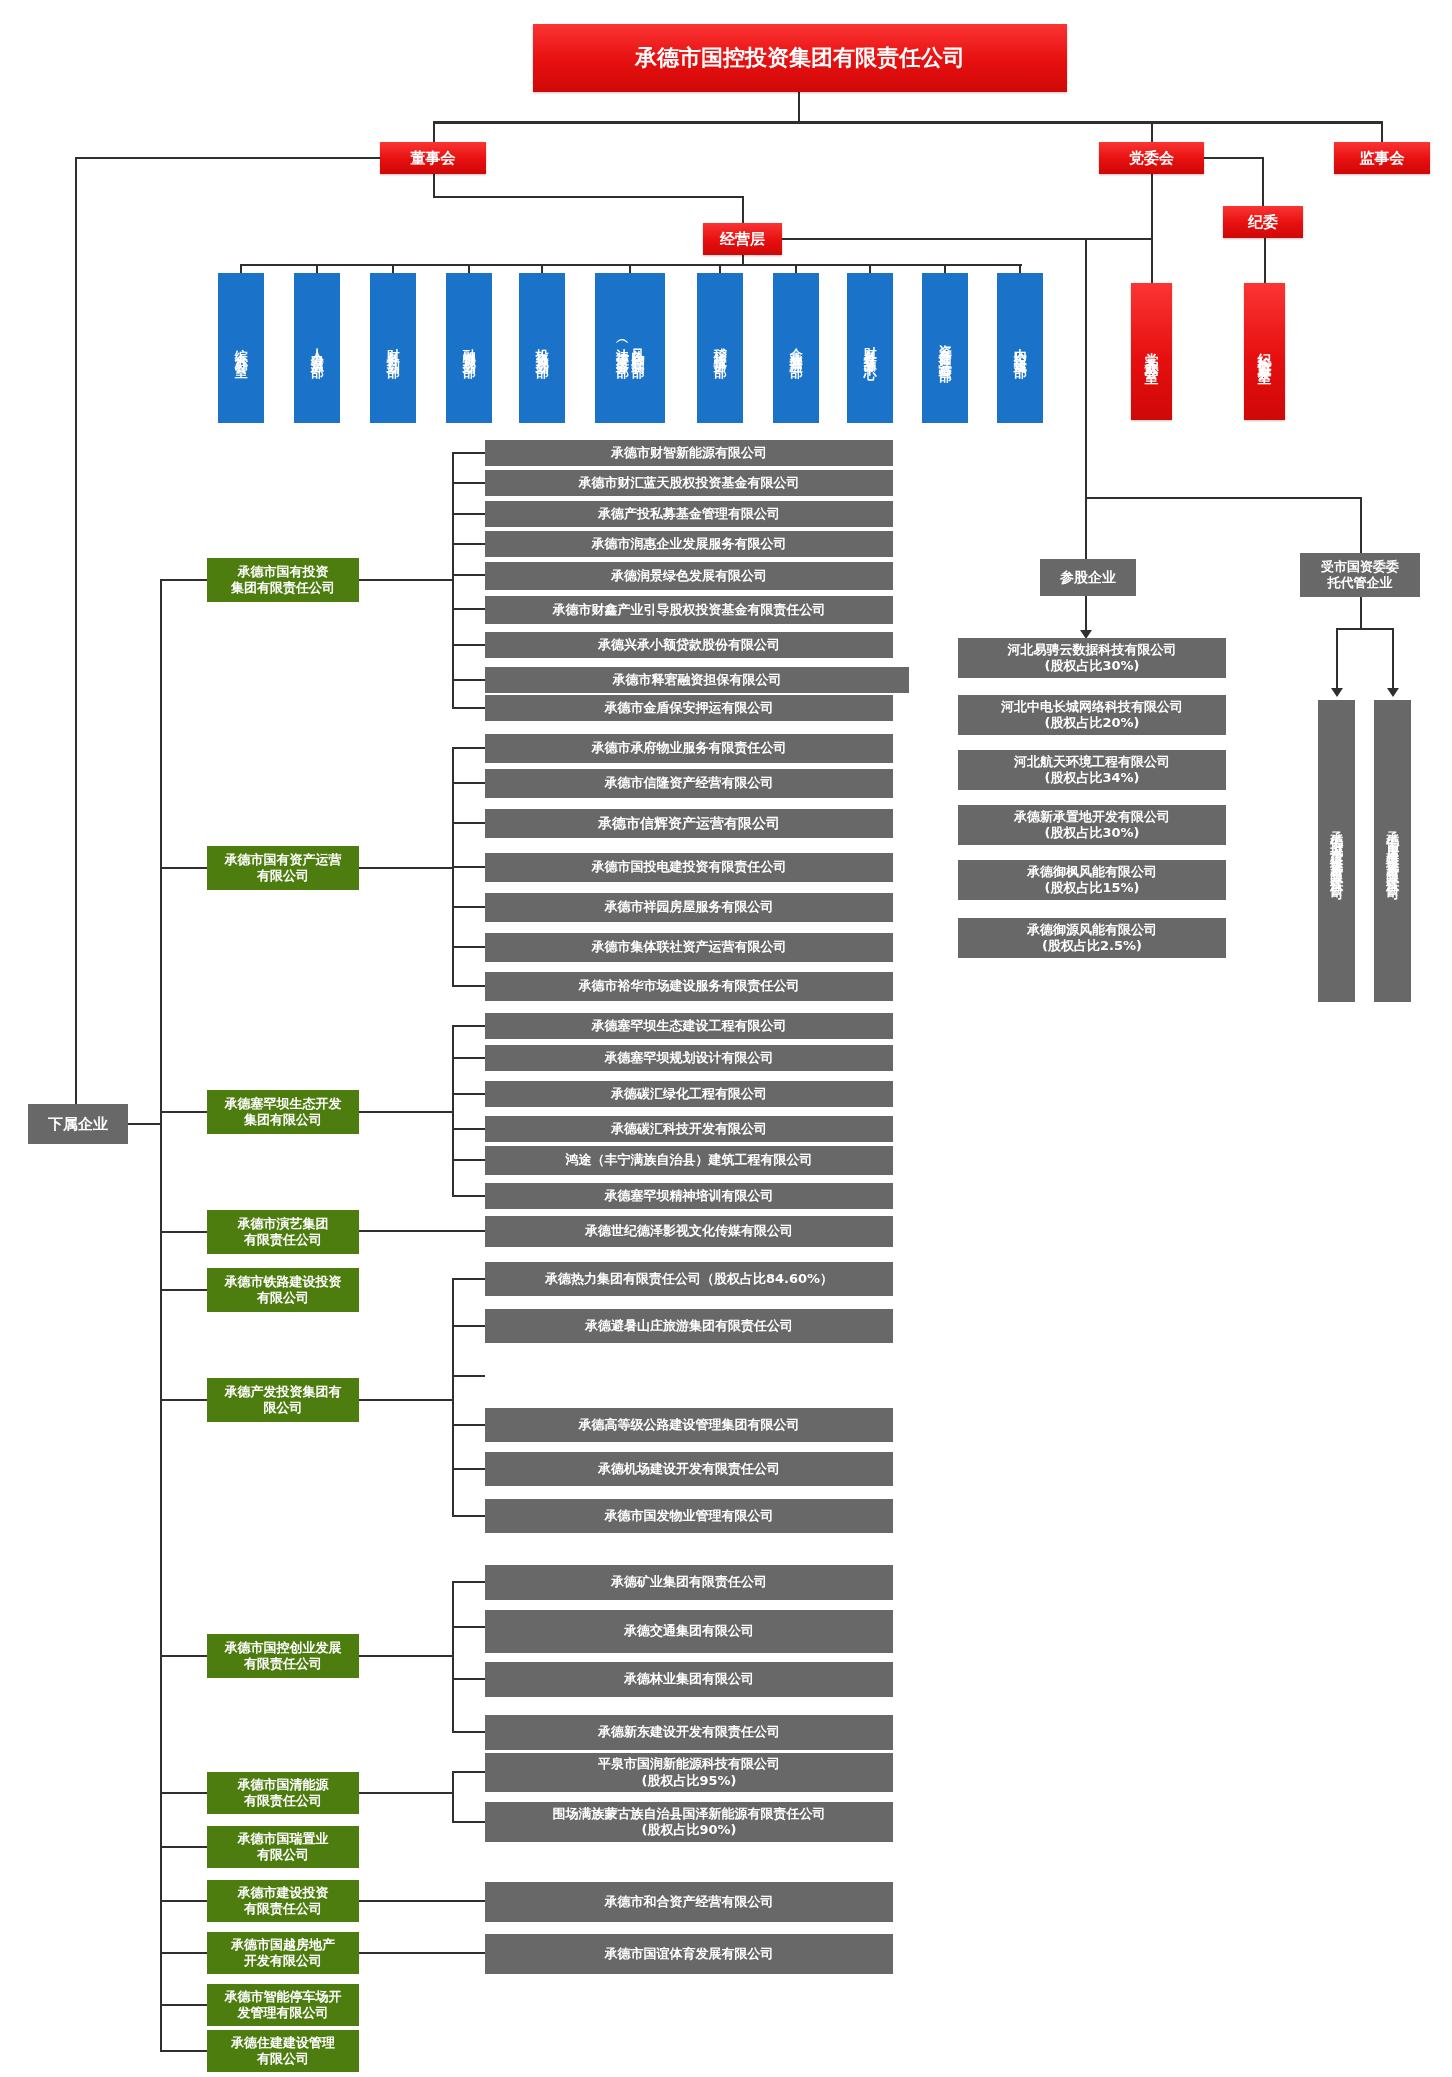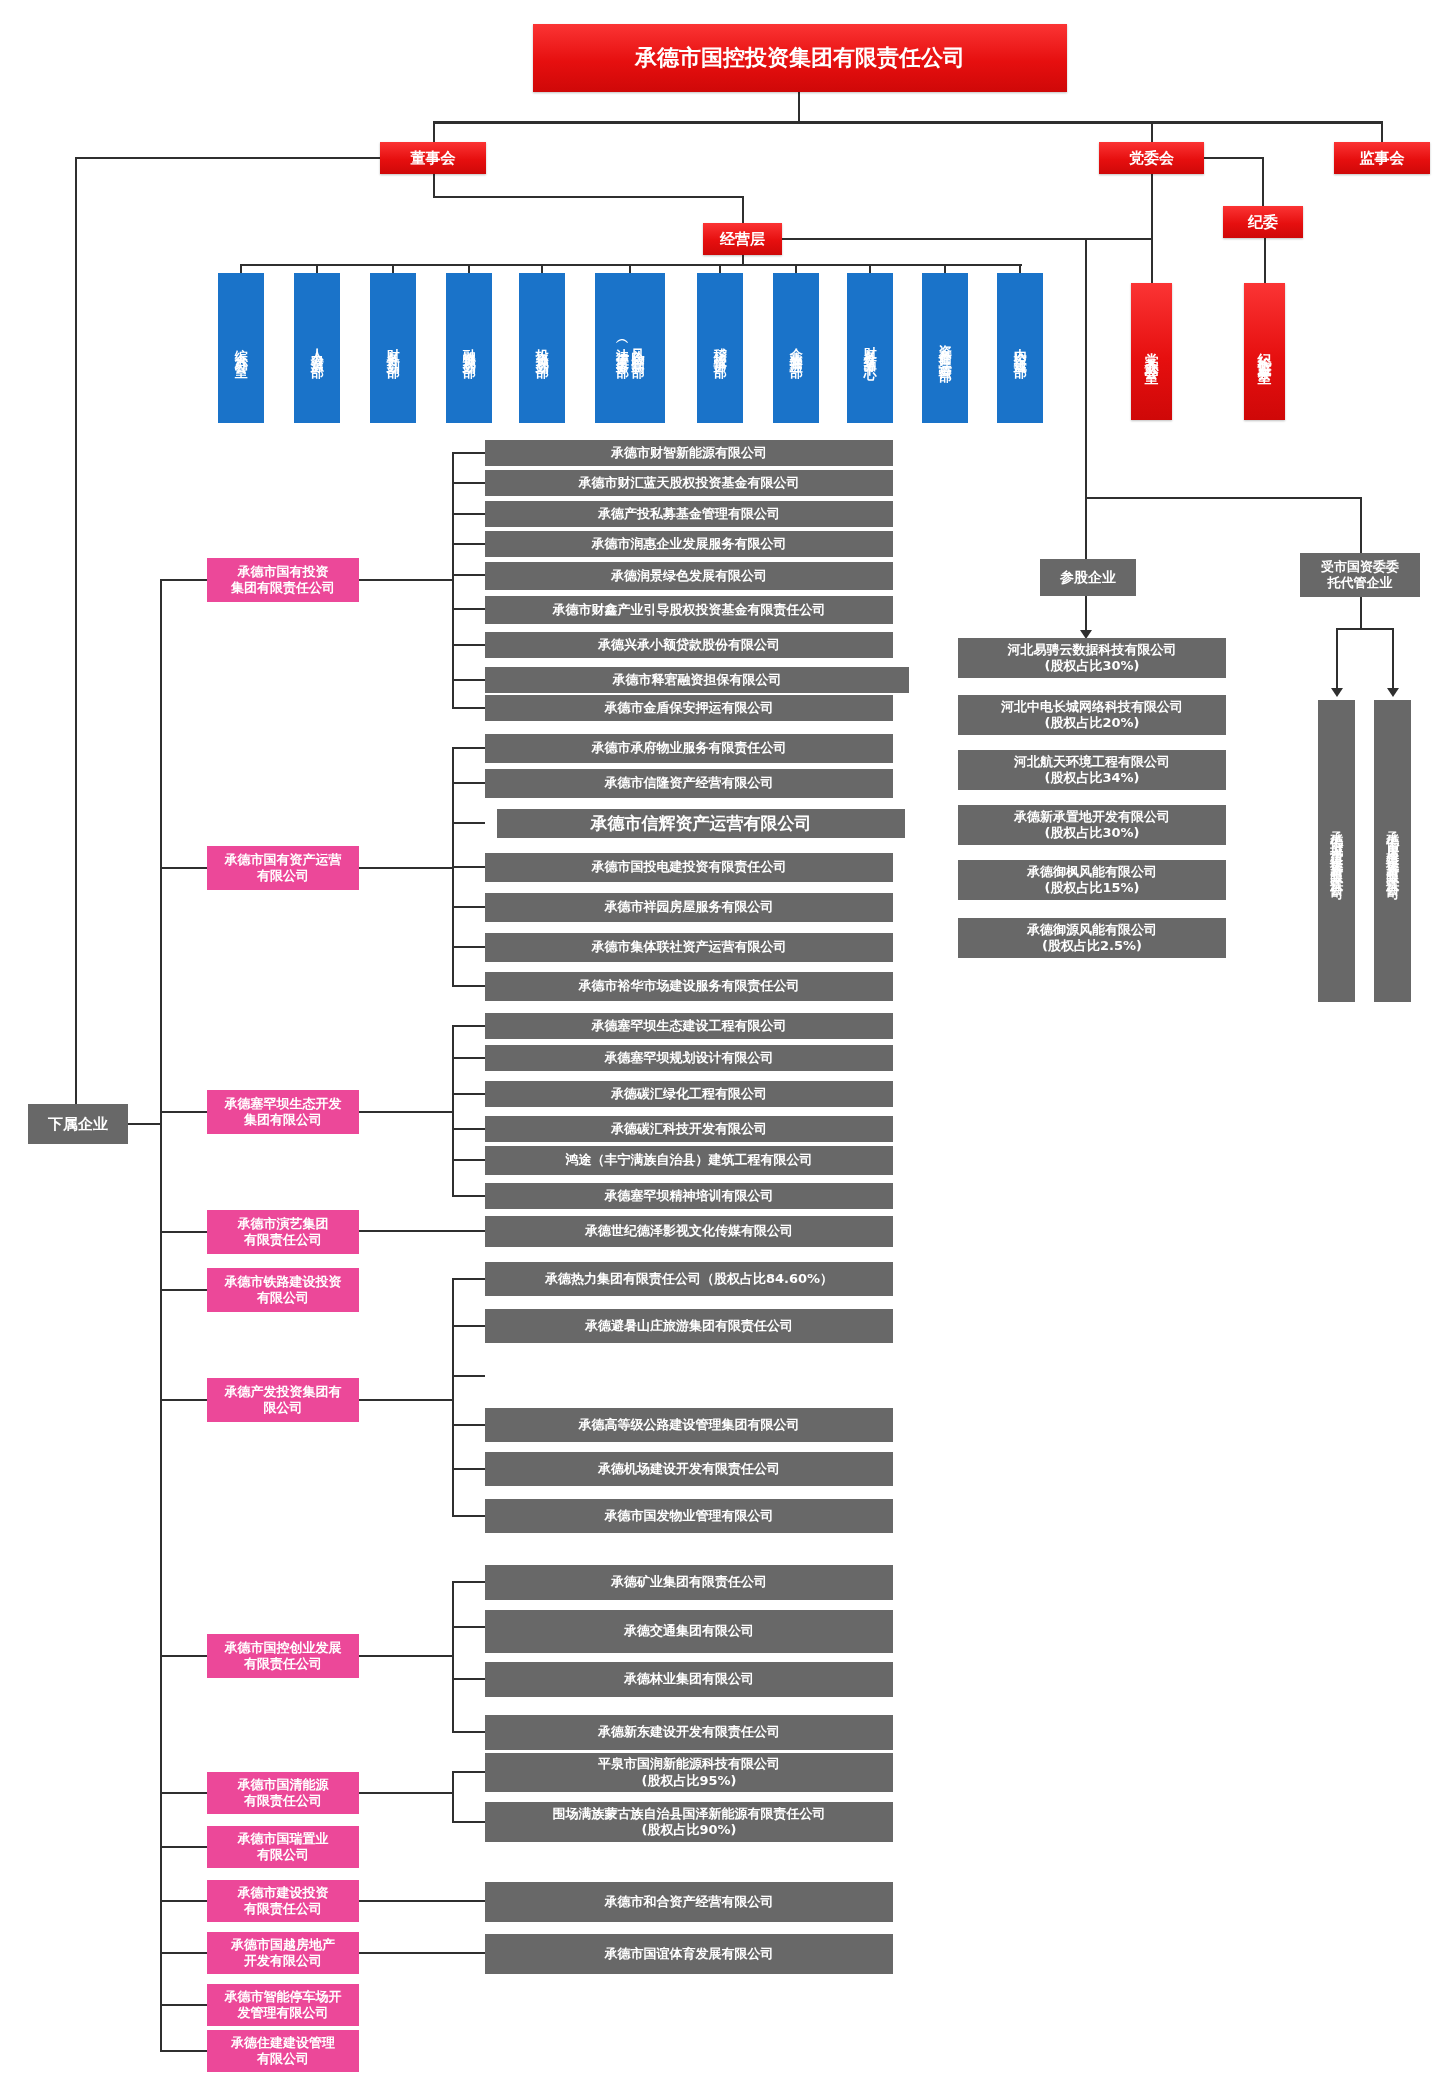--- a/index.html
+++ b/index.html
@@ -19,21 +19,21 @@
     box-sizing:border-box;
     white-space:pre-line;
     line-height:1.25;
     z-index:2;
   }
   .red{
     background:linear-gradient(180deg,#fb3434 0%,#e60f0f 55%,#cf0808 100%);
     box-shadow:0 1px 2px rgba(0,0,0,0.25);
   }
   .blue{background:#1a73c9;}
-  .maroon{background:#ec4899;}
+  .maroon{background:#4d7c0f;}
   .gray{background:#686868;}
   .vert{
     writing-mode:vertical-rl;
     text-orientation:upright;
     letter-spacing:4px;
     line-height:1.2;
   }
   .line{position:absolute;background:#2f2f2f;z-index:1;}
   .arrow{
     position:absolute;width:0;height:0;z-index:1;
@@ -206,21 +206,21 @@
     <div class="node gray" style="left: 485px; top: 470px; width: 408px; height: 26px; font-size: 13px;">承德市财汇蓝天股权投资基金有限公司</div>
     <div class="node gray" style="left: 485px; top: 501px; width: 408px; height: 26px; font-size: 13px;">承德产投私募基金管理有限公司</div>
     <div class="node gray" style="left: 485px; top: 531px; width: 408px; height: 26px; font-size: 13px;">承德市润惠企业发展服务有限公司</div>
     <div class="node gray" style="left: 485px; top: 562px; width: 408px; height: 28px; font-size: 13px;">承德润景绿色发展有限公司</div>
     <div class="node gray" style="left: 485px; top: 596px; width: 408px; height: 28px; font-size: 13px;">承德市财鑫产业引导股权投资基金有限责任公司</div>
     <div class="node gray" style="left: 485px; top: 632px; width: 408px; height: 26px; font-size: 13px;">承德兴承小额贷款股份有限公司</div>
     <div class="node gray" style="left: 485px; top: 667px; width: 424px; height: 26px; font-size: 13px;">承德市释宭融资担保有限公司</div>
     <div class="node gray" style="left: 485px; top: 695px; width: 408px; height: 26px; font-size: 13px;">承德市金盾保安押运有限公司</div>
     <div class="node gray" style="left: 485px; top: 734px; width: 408px; height: 29px; font-size: 13px;">承德市承府物业服务有限责任公司</div>
     <div class="node gray" style="left: 485px; top: 769px; width: 408px; height: 29px; font-size: 13px;">承德市信隆资产经营有限公司</div>
-    <div class="node gray" style="left: 497px; top: 809px; width: 408px; height: 29px; font-size: 17px;">承德市信辉资产运营有限公司</div>
+    <div class="node gray" style="left: 485px; top: 809px; width: 408px; height: 29px; font-size: 14px;">承德市信辉资产运营有限公司</div>
     <div class="node gray" style="left: 485px; top: 853px; width: 408px; height: 29px; font-size: 13px;">承德市国投电建投资有限责任公司</div>
     <div class="node gray" style="left: 485px; top: 893px; width: 408px; height: 29px; font-size: 13px;">承德市祥园房屋服务有限公司</div>
     <div class="node gray" style="left: 485px; top: 933px; width: 408px; height: 29px; font-size: 13px;">承德市集体联社资产运营有限公司</div>
     <div class="node gray" style="left: 485px; top: 972px; width: 408px; height: 29px; font-size: 13px;">承德市裕华市场建设服务有限责任公司</div>
     <div class="node gray" style="left: 485px; top: 1013px; width: 408px; height: 26px; font-size: 13px;">承德塞罕坝生态建设工程有限公司</div>
     <div class="node gray" style="left: 485px; top: 1045px; width: 408px; height: 26px; font-size: 13px;">承德塞罕坝规划设计有限公司</div>
     <div class="node gray" style="left: 485px; top: 1081px; width: 408px; height: 26px; font-size: 13px;">承德碳汇绿化工程有限公司</div>
     <div class="node gray" style="left: 485px; top: 1116px; width: 408px; height: 26px; font-size: 13px;">承德碳汇科技开发有限公司</div>
     <div class="node gray" style="left: 485px; top: 1146px; width: 408px; height: 29px; font-size: 13px;">鸿途（丰宁满族自治县）建筑工程有限公司</div>
     <div class="node gray" style="left: 485px; top: 1183px; width: 408px; height: 26px; font-size: 13px;">承德塞罕坝精神培训有限公司</div>

